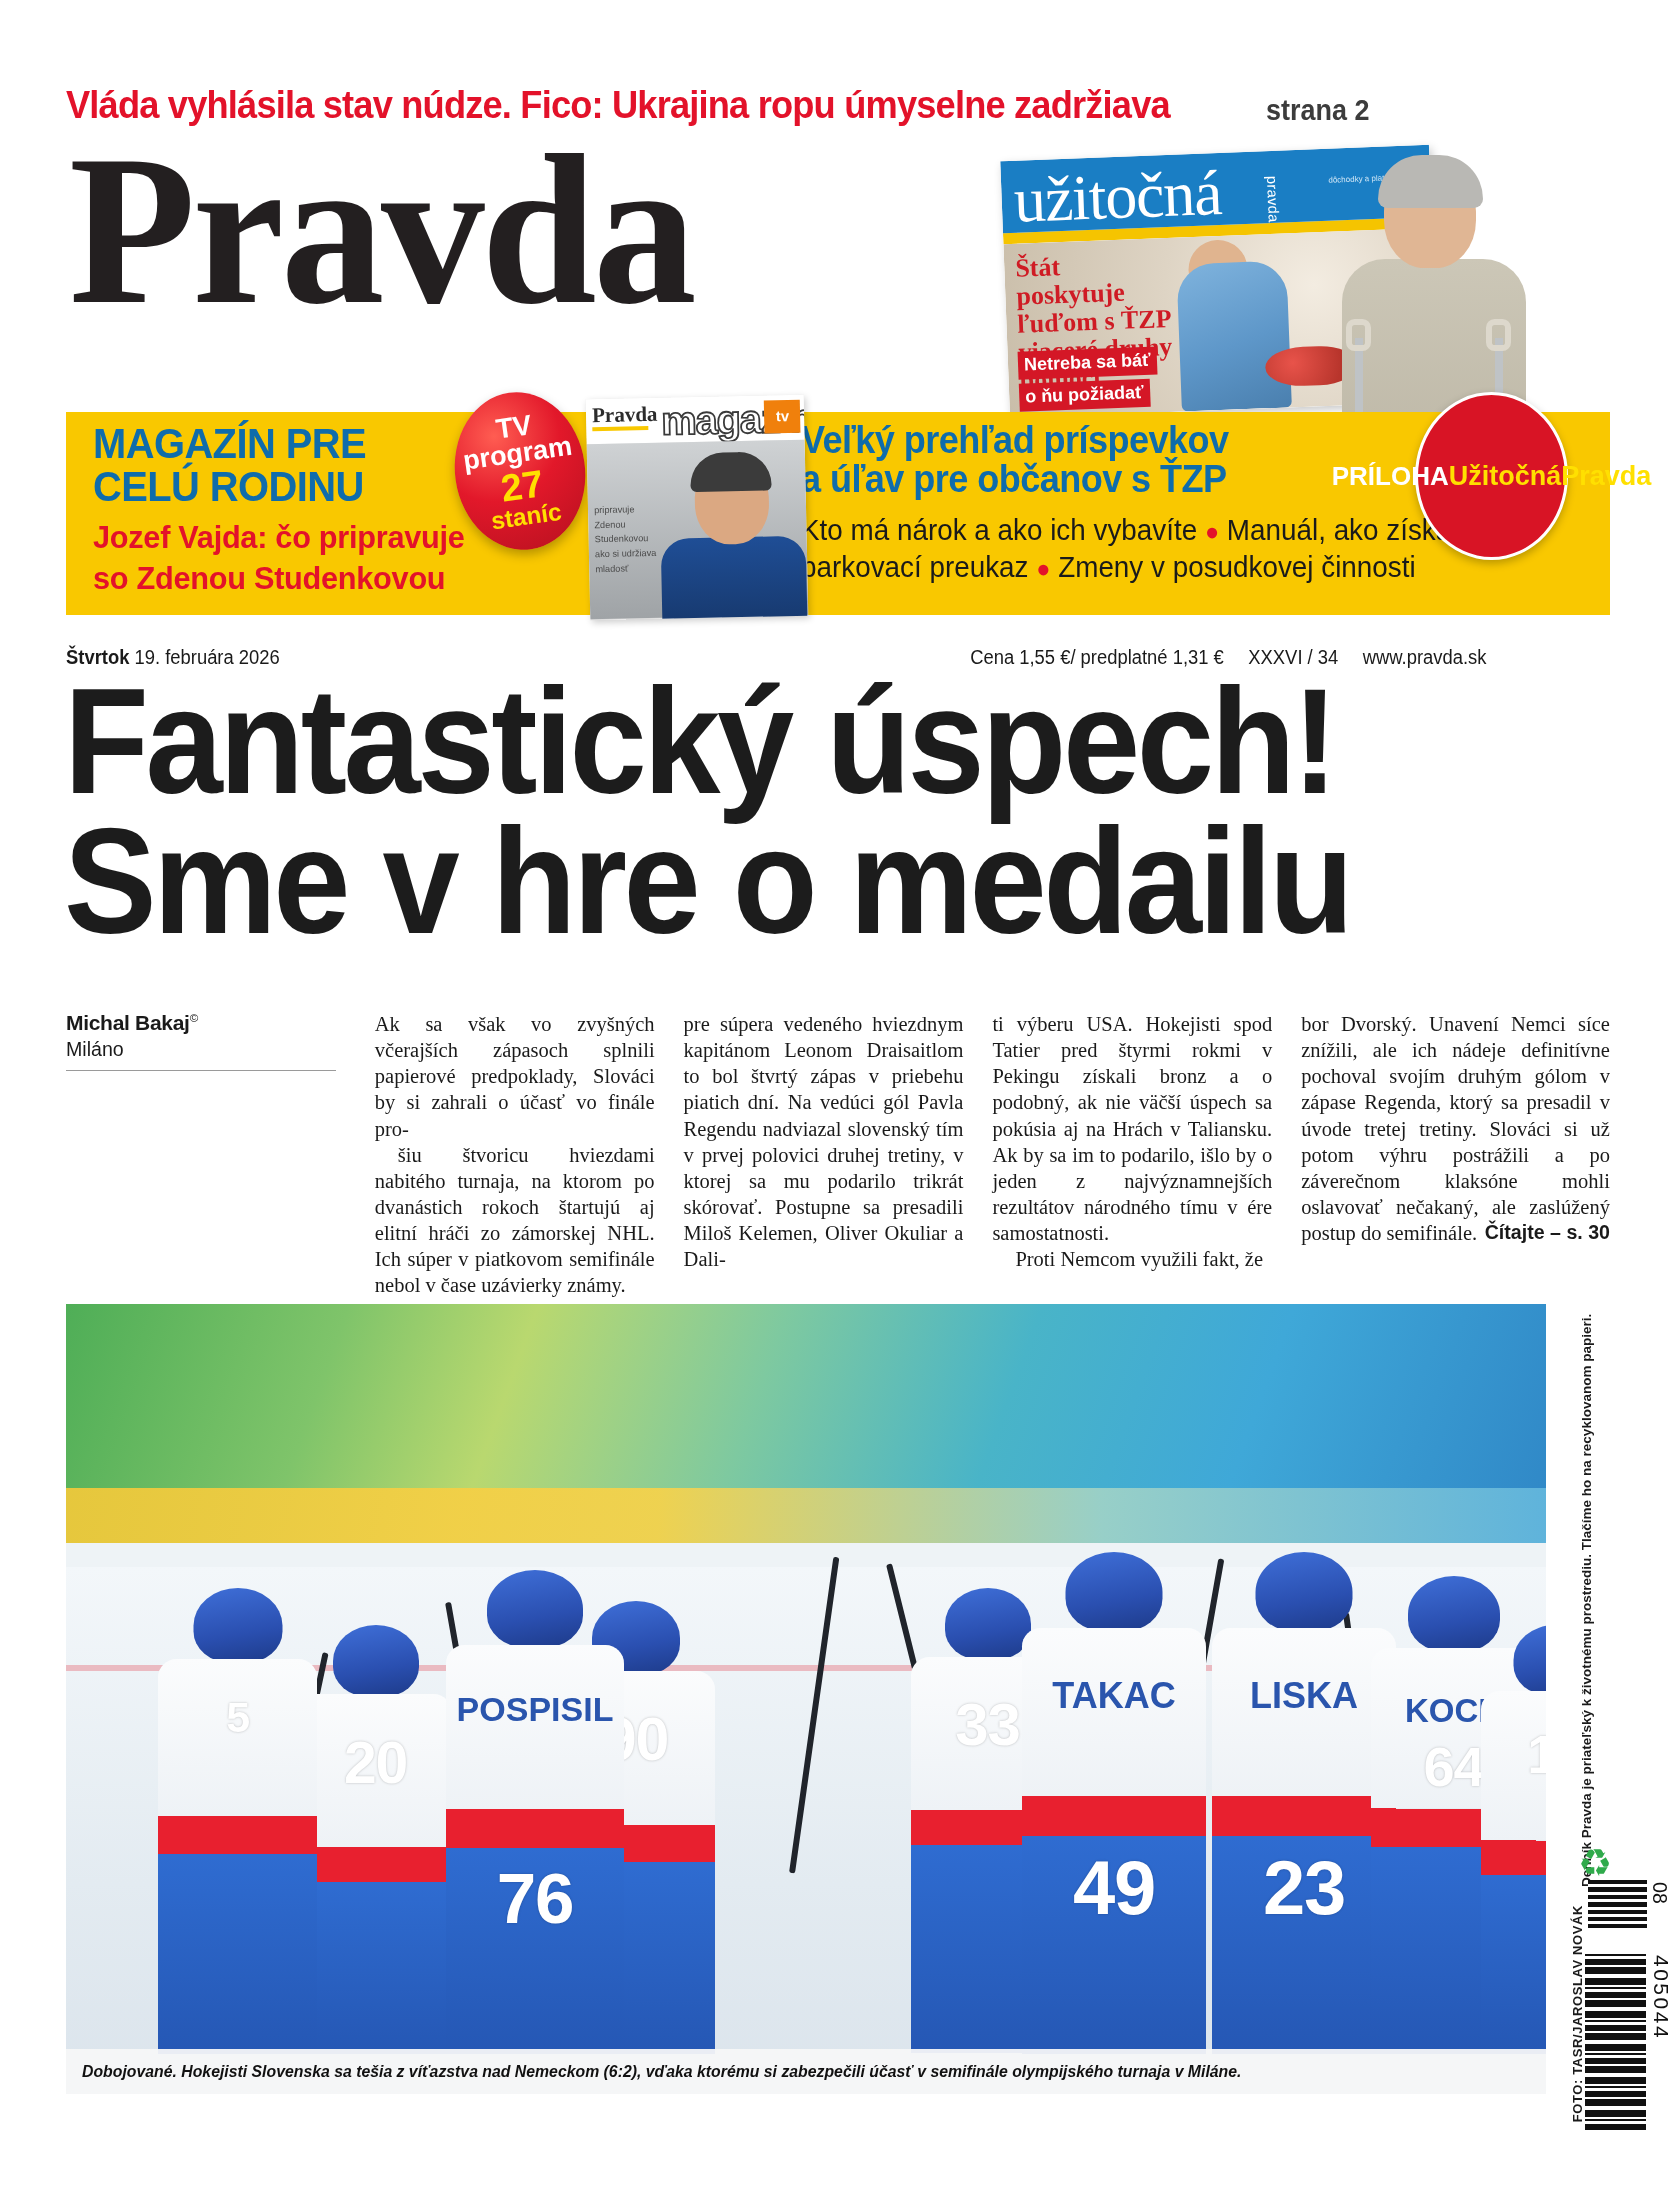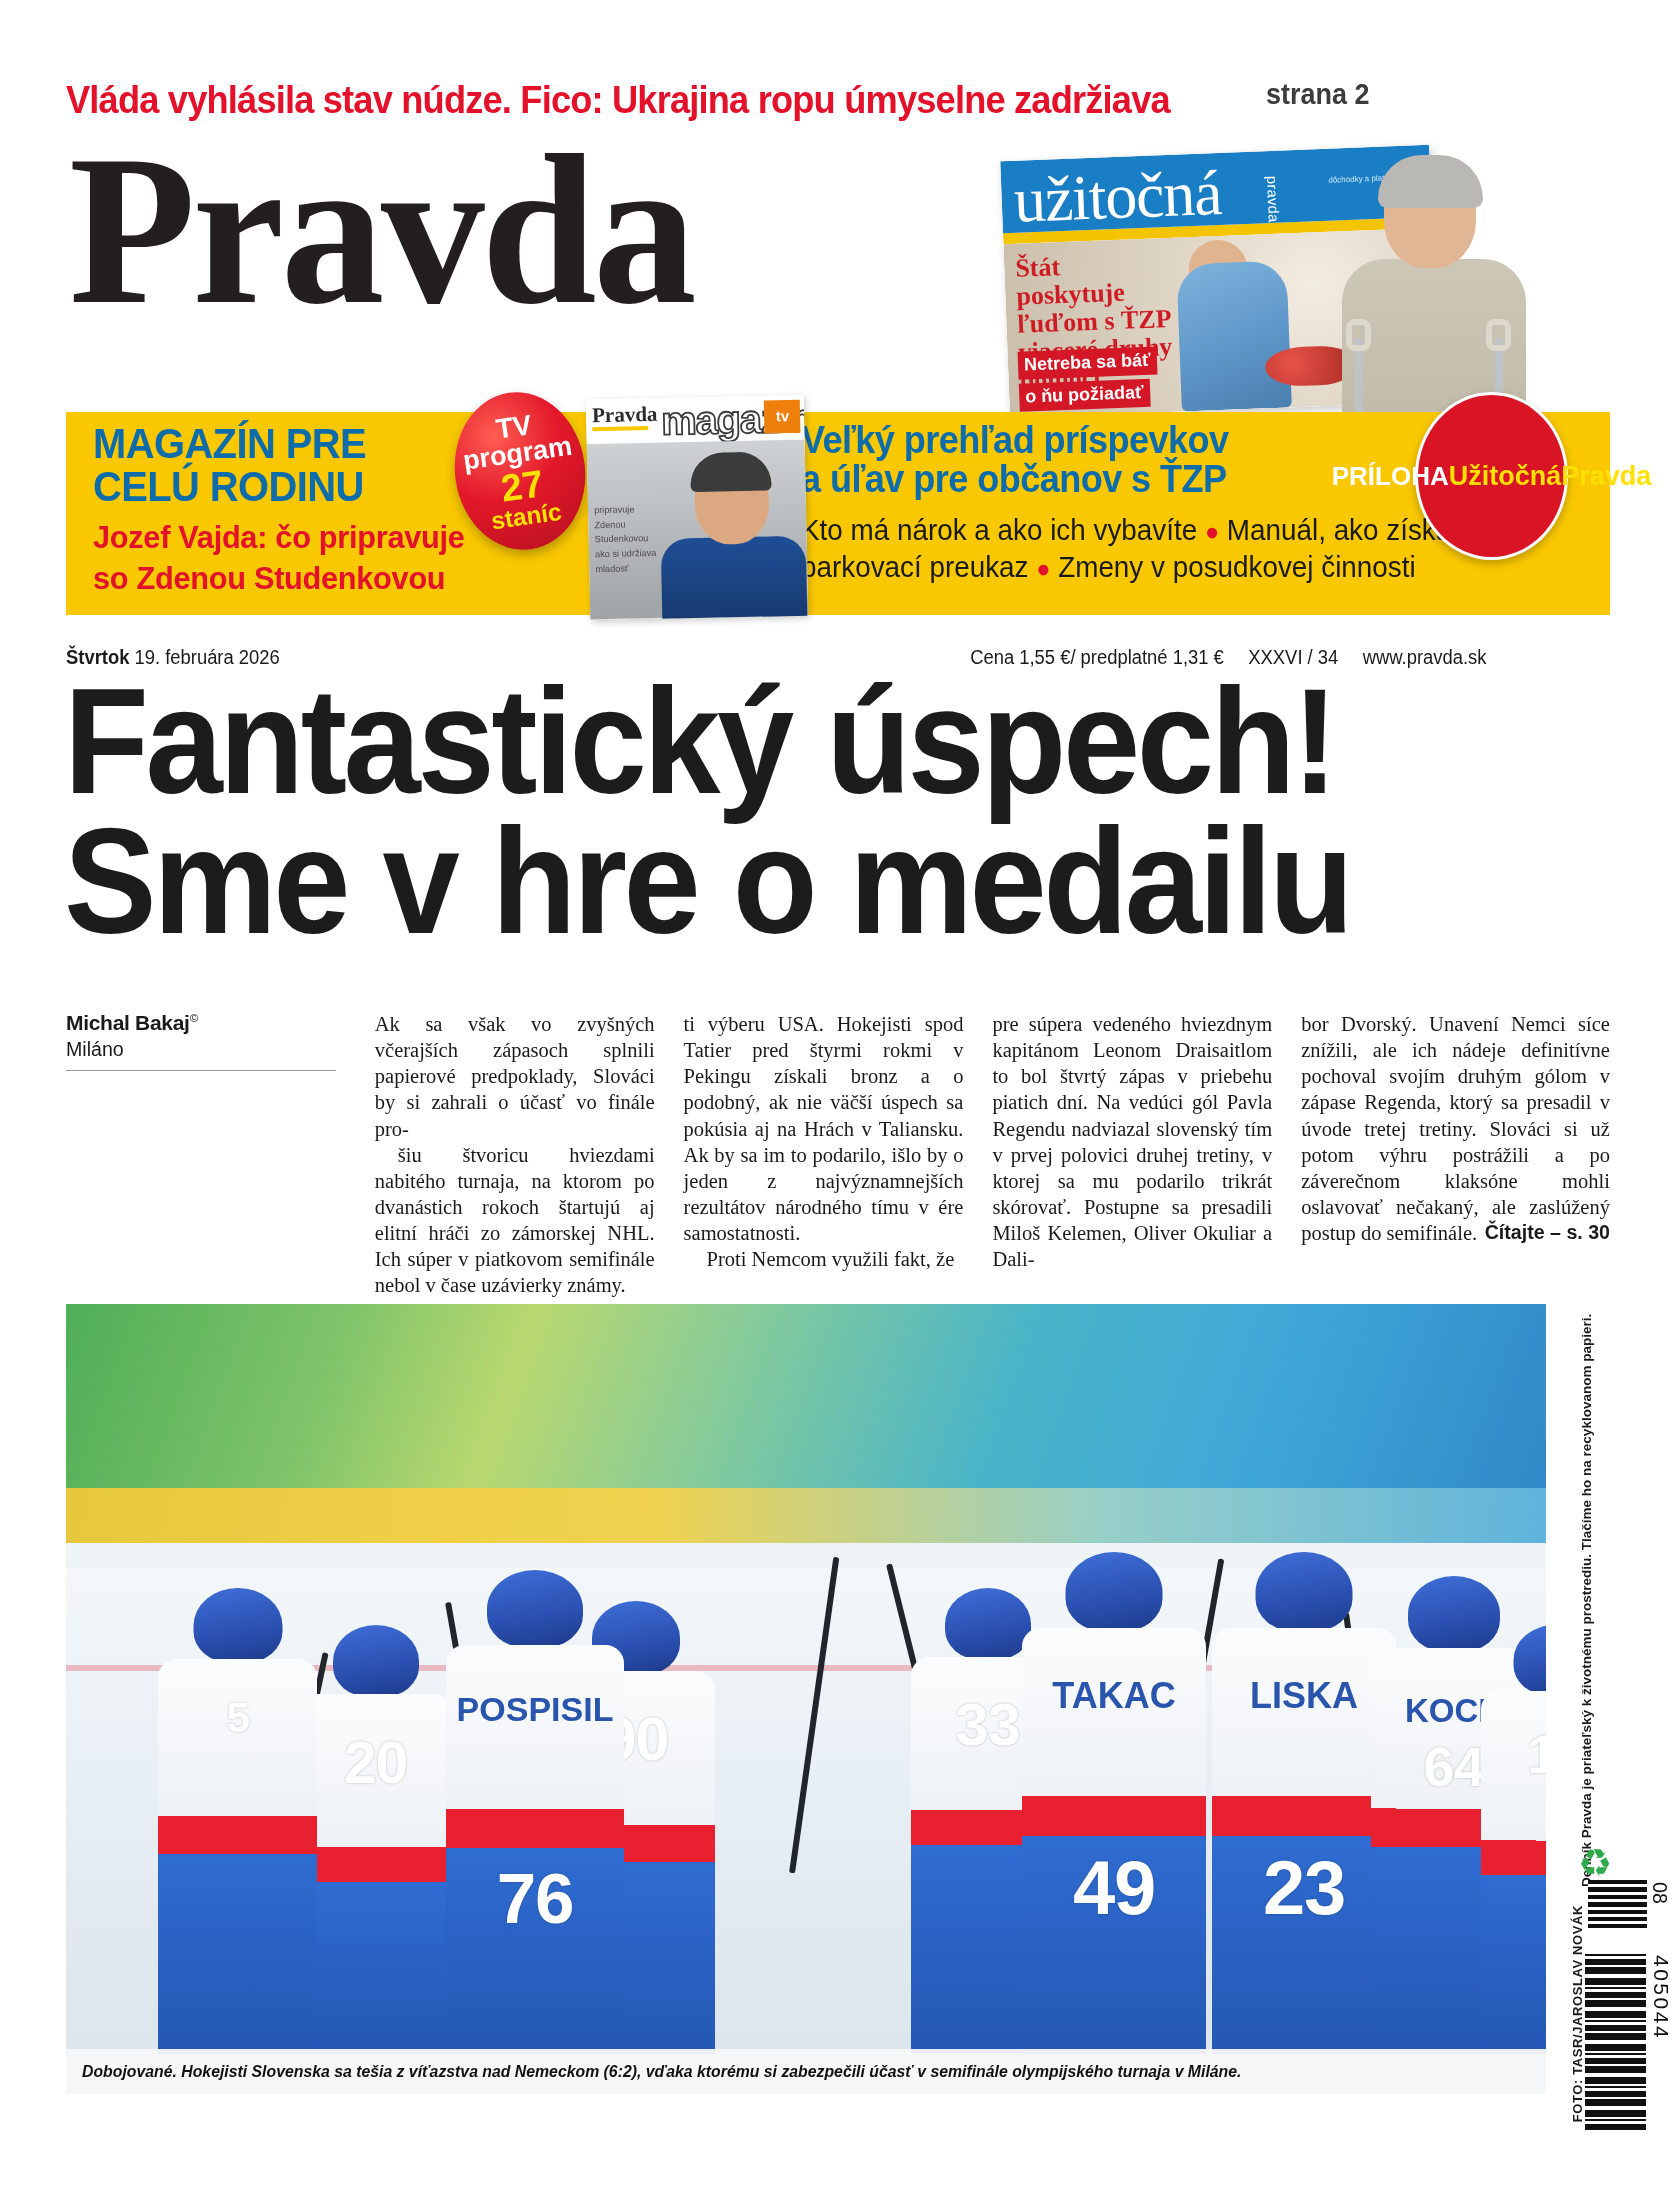--- a/index.html
+++ b/index.html
@@ -8,21 +8,21 @@
     width:1672px; height:2205px;
     font-family:"Liberation Sans", sans-serif;
     color:#1a1a1a;
     position:relative;
     overflow:hidden;
   }
 
   
   .topbanner{
     position:absolute; left:0; top:78px; width:1672px; height:49px;
-    display:flex; align-items:flex-start; padding-left:66px;
+    display:flex; align-items:flex-end; padding-left:66px;
   }
   .topbanner .red{
     font-size:39px; font-weight:700; color:#e3122a;
     letter-spacing:-0.9px; white-space:nowrap;
     transform:scaleX(0.93); transform-origin:left center;
   }
   .topbanner .strana{
     font-size:29px; font-weight:700; color:#3c3c3c;
     margin-left:13.5px; white-space:nowrap;
     transform:scaleX(0.93); transform-origin:left center;
@@ -501,28 +501,28 @@
 
   <div class="col">
     <div class="body-text">
       <p>Ak sa však vo zvyšných včerajších zápasoch splnili papierové predpoklady, Slováci by si zahrali o účasť vo finále pro-</p>
       <p>šiu štvoricu hviezdami nabitého turnaja, na ktorom po dvanástich rokoch štartujú aj elitní hráči zo zámorskej NHL. Ich súper v piatkovom semifinále nebol v čase uzávierky známy.</p>
     </div>
   </div>
 
   <div class="col">
     <div class="body-text">
+      <p>pre súpera vedeného hviezdnym kapitánom Leonom Draisaitlom to bol štvrtý zápas v priebehu piatich dní. Na vedúci gól Pavla Regendu nadviazal slovenský tím v prvej polovici druhej tretiny, v ktorej sa mu podarilo trikrát skórovať. Postupne sa presadili Miloš Kelemen, Oliver Okuliar a Dali-</p>
+    </div>
+  </div>
+
+  <div class="col">
+    <div class="body-text">
       <p>ti výberu USA. Hokejisti spod Tatier pred štyrmi rokmi v Pekingu získali bronz a o podobný, ak nie väčší úspech sa pokúsia aj na Hrách v Taliansku. Ak by sa im to podarilo, išlo by o jeden z najvýznamnejších rezultátov národného tímu v ére samostatnosti.</p>
       <p>Proti Nemcom využili fakt, že</p>
-    </div>
-  </div>
-
-  <div class="col">
-    <div class="body-text">
-      <p>pre súpera vedeného hviezdnym kapitánom Leonom Draisaitlom to bol štvrtý zápas v priebehu piatich dní. Na vedúci gól Pavla Regendu nadviazal slovenský tím v prvej polovici druhej tretiny, v ktorej sa mu podarilo trikrát skórovať. Postupne sa presadili Miloš Kelemen, Oliver Okuliar a Dali-</p>
     </div>
   </div>
 
   <div class="col">
     <div class="body-text">
       <p><span>bor Dvorský. Unavení Nemci síce znížili, ale ich nádeje definitívne pochoval svojím druhým gólom v zápase Regenda, ktorý sa presadil v úvode tretej tretiny. Slováci si už potom výhru postrážili a po záverečnom klaksóne mohli oslavovať nečakaný, ale zaslúžený postup do semifinále.</span>
         <span class="readmore">Čítajte – s. 30</span>
       </p>
     </div>
   </div>

